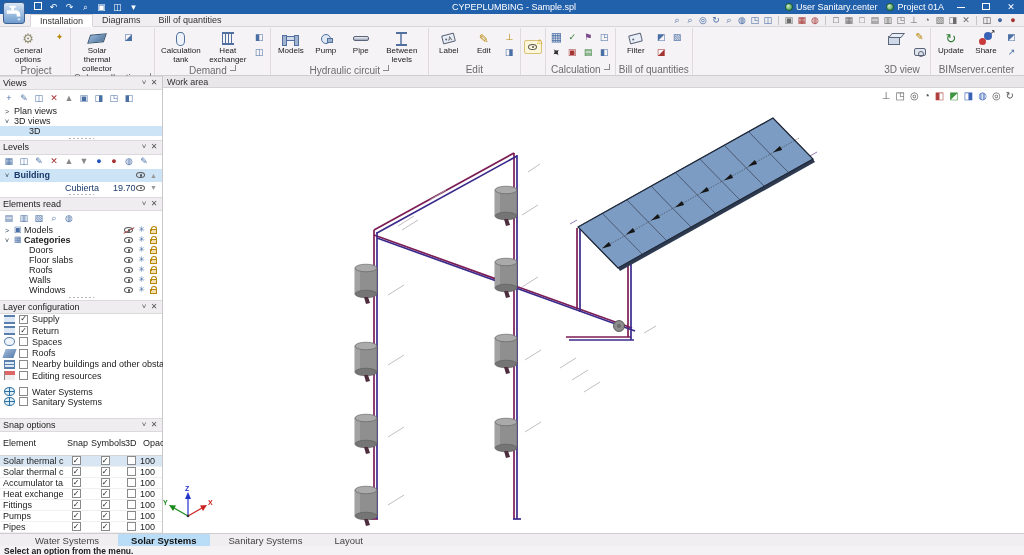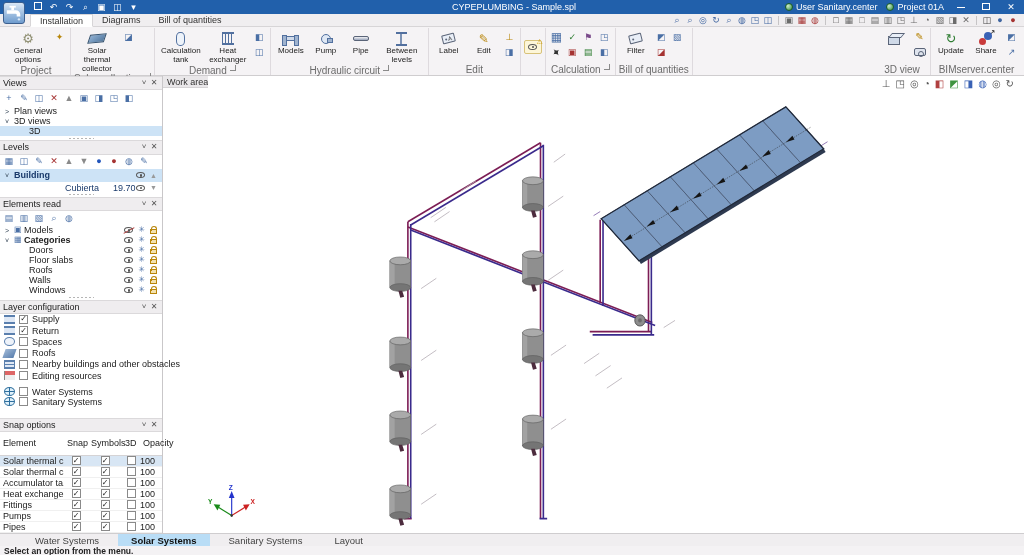--- a/index.html
+++ b/index.html
@@ -112,21 +112,21 @@
 .sn-grid{display:grid;grid-template-columns:64px 24px 34px 18px 23px;align-items:center}
 .sn-h{height:28px;border-bottom:1px solid #d5d3d5;color:#222}
 .sn-h span{padding-left:3px}
 .sn-row{height:11px;border-bottom:1px solid #f0f0f0}
 .sn-row .lb{padding-left:3px;overflow:hidden;white-space:nowrap}
 .sn-row.sel{background:#d8e6f4}
 .sn-c{display:flex;justify-content:center}
 .sn-op{text-align:right;padding-right:14px}
 
 
-.workcol{flex:1;display:flex;min-width:0}
+.workcol{flex:1;display:flex;flex-direction:column;min-width:0}
 .wa-strip{height:12px;background:#e9e7e9;border-bottom:1px solid #d5d3d5;display:flex;align-items:center;padding-left:4px;color:#333}
 .canvas{flex:1;position:relative;background:#fff}
 .canvas-toolbar{position:absolute;top:3px;right:10px;display:flex;gap:5px;z-index:5}
 .cti{font-size:10px;color:#555;line-height:1}
 .cti.red{color:#b04040}.cti.green{color:#3f9440}.cti.blue{color:#3a62b5}
 .scene{position:absolute;left:0;top:0;width:100%;height:100%}
 
 
 .btabs{height:13px;background:#f0eef0;border-top:1px solid #cfcdcf;display:flex;align-items:stretch;padding-left:22px;gap:6px}
 .btab{padding:0 13px;display:flex;align-items:center;font-size:9.5px;color:#444}

